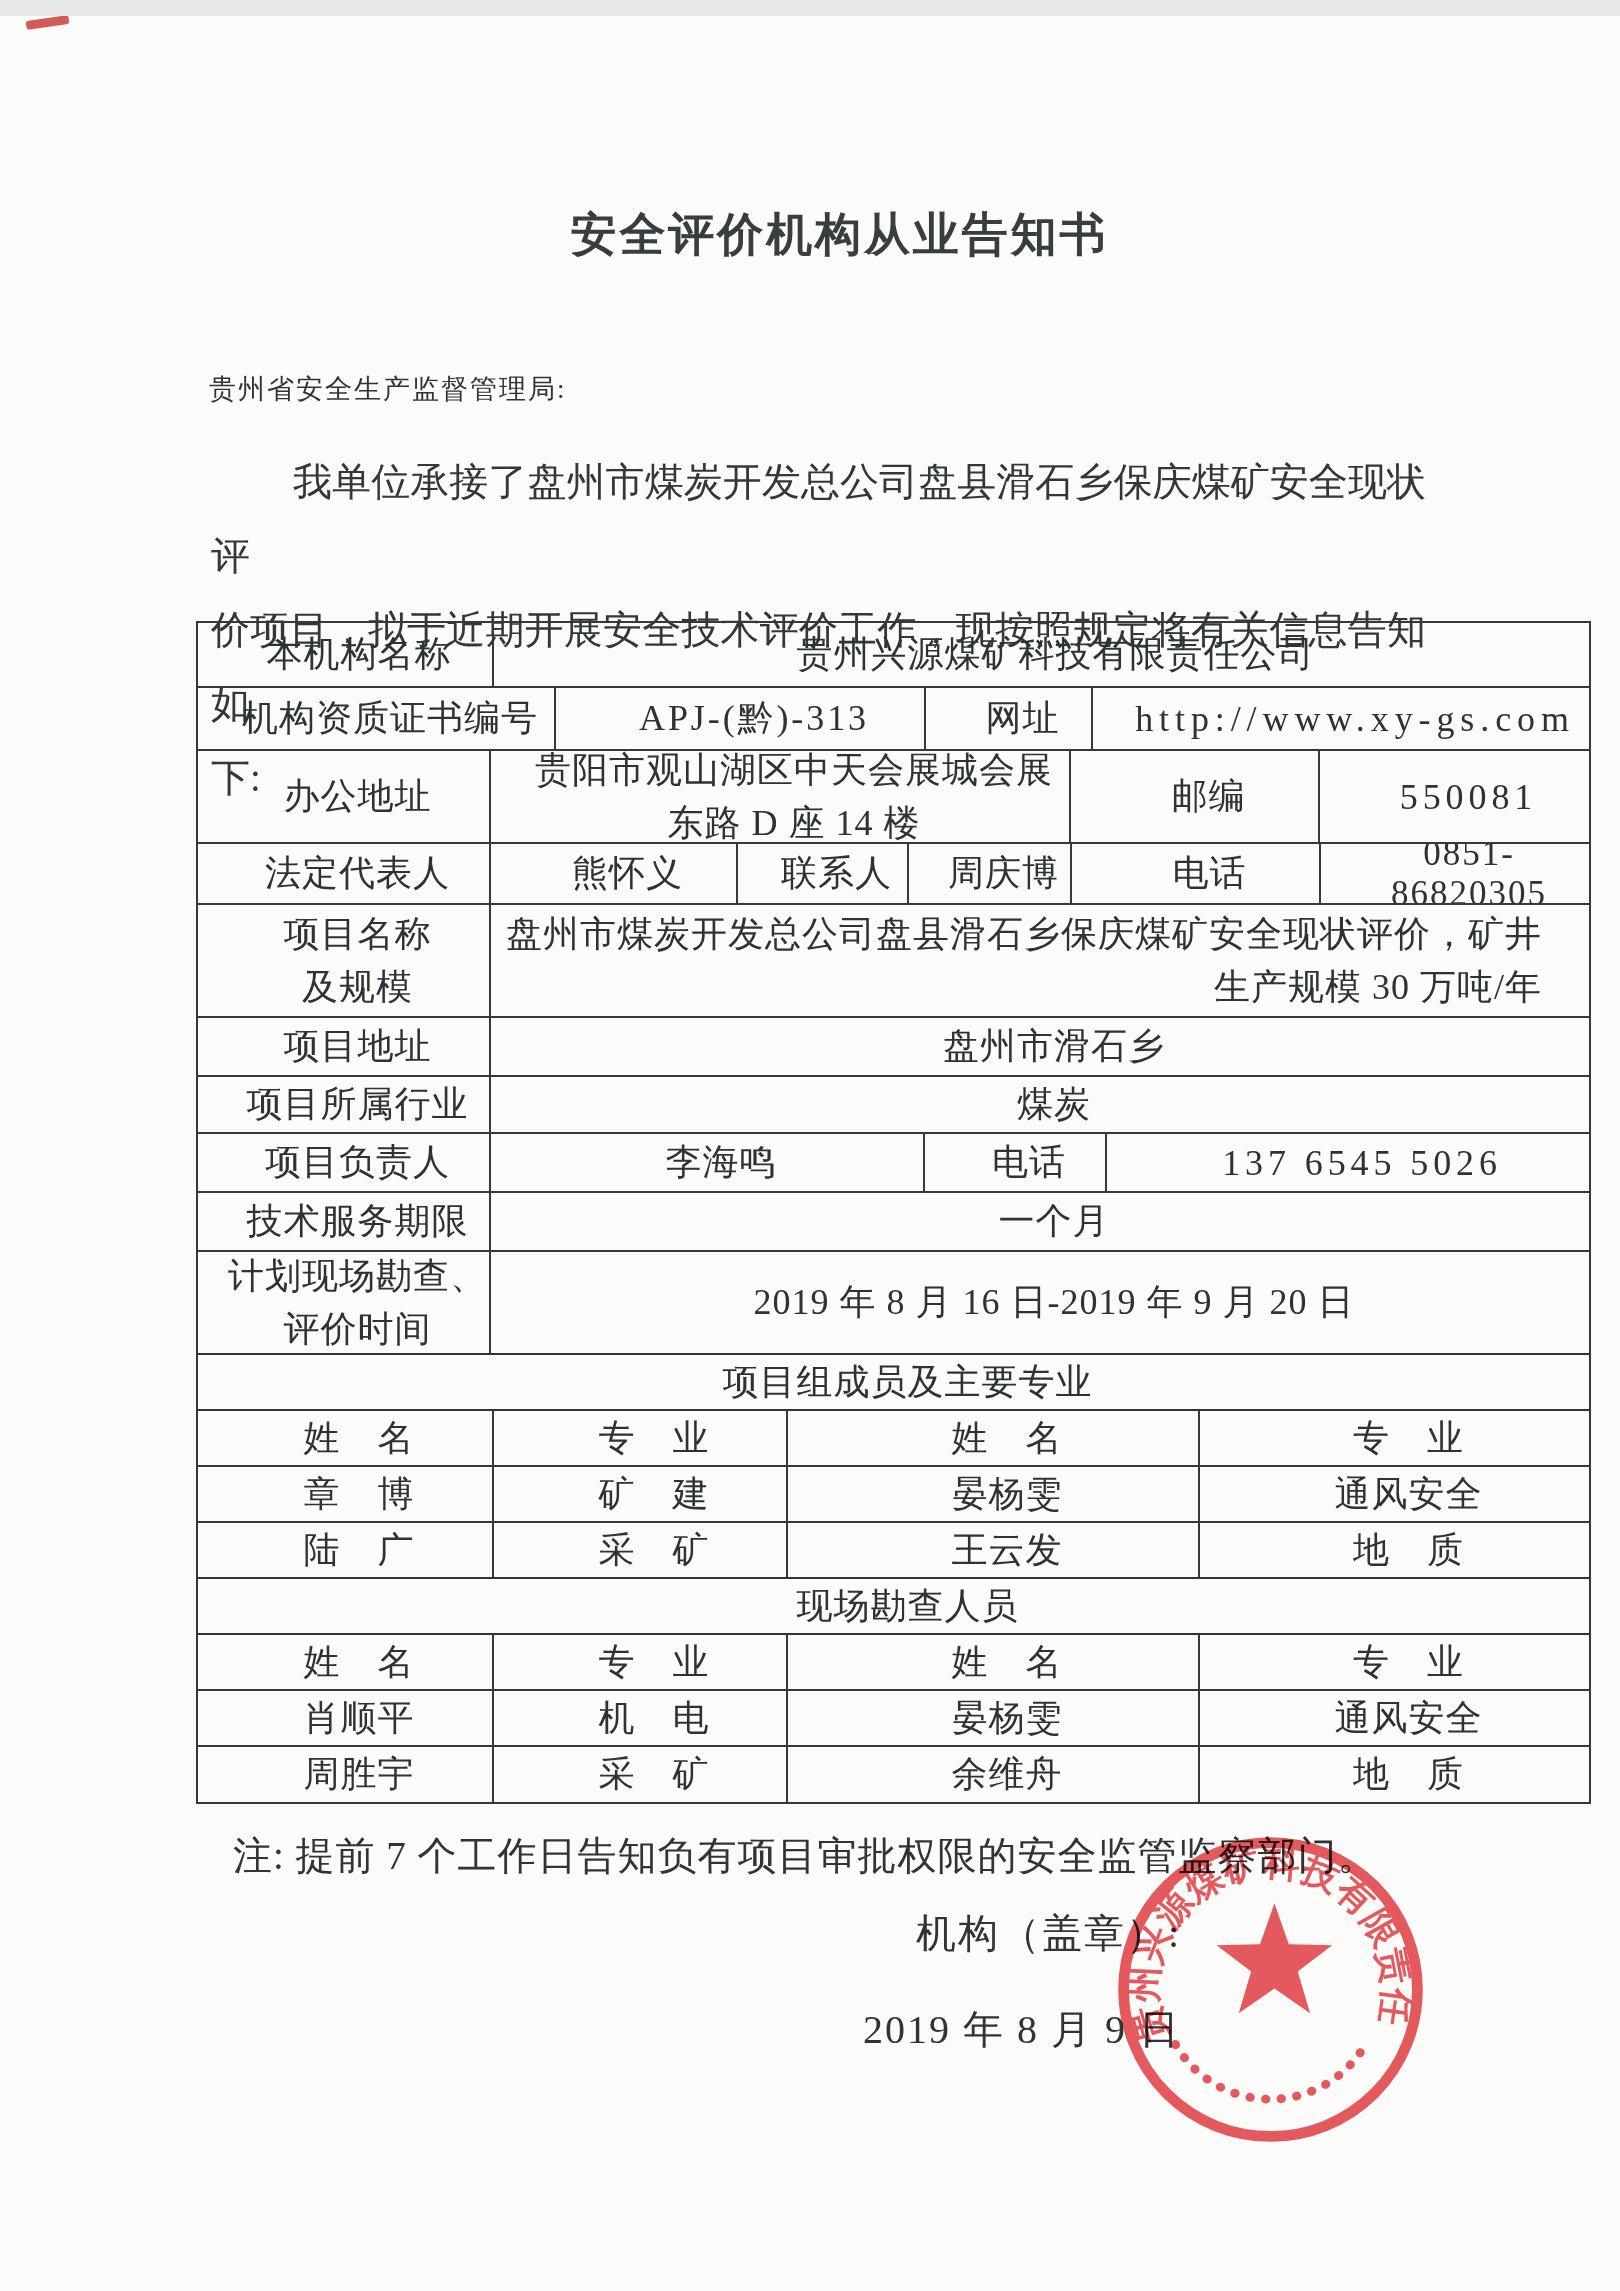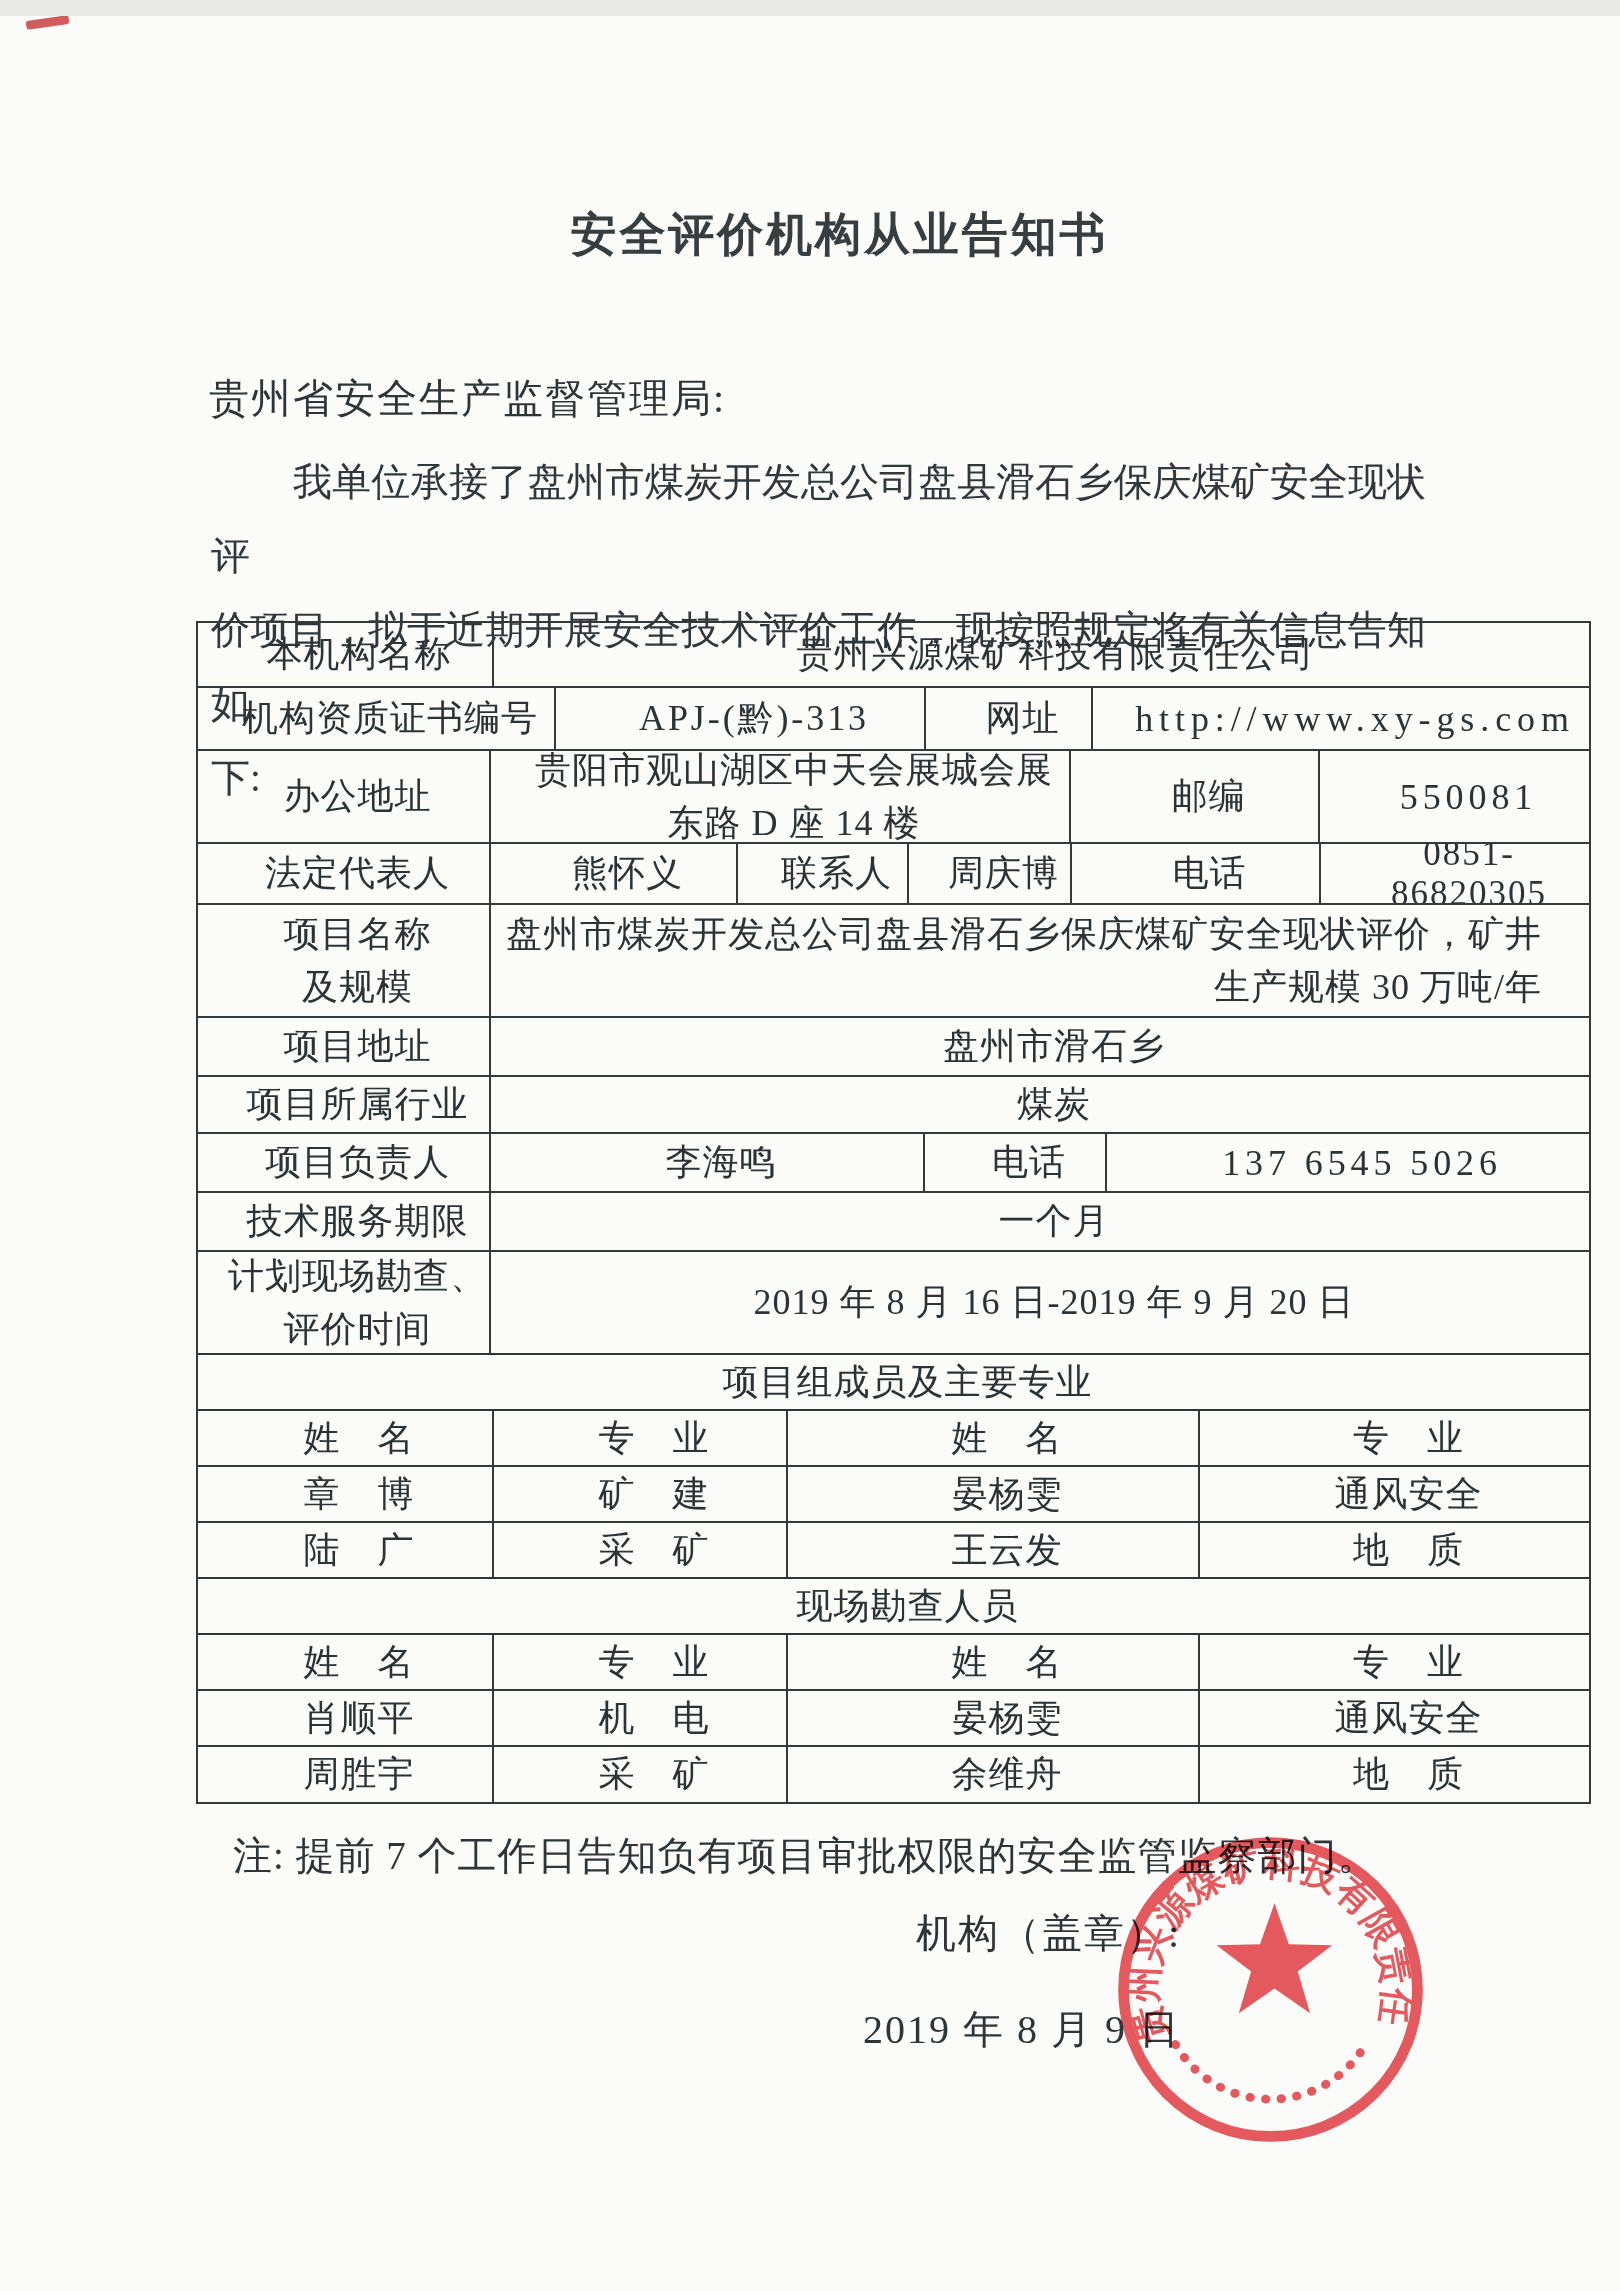--- a/index.html
+++ b/index.html
@@ -13,21 +13,21 @@
     overflow:hidden;
   }
   .scan-mark{position:absolute;left:25.5px;top:2px;width:43px;height:8.8px;background:#c94040;transform:rotate(-8deg);border-radius:2.9px;opacity:.85;}
   .title{
     position:absolute;left:0;right:0;top:188px;
     text-align:center;margin-left:59px;
     font-size:46px;font-weight:700;letter-spacing:2.9px;color:#383d3f;
   }
   .salutation{
     position:absolute;left:209px;top:355px;
-    font-size:40px;letter-spacing:2px;
+    font-size:27px;letter-spacing:2px;
   }
   .para{
     position:absolute;left:211px;top:429px;width:1215px;
     font-size:39px;line-height:74px;color:#31373a;
   }
   .pline{white-space:nowrap;}
   .pline.just{text-align:justify;text-align-last:justify;white-space:normal;}
   .pline.indent{text-indent:82px;}
   
   .tbl{

